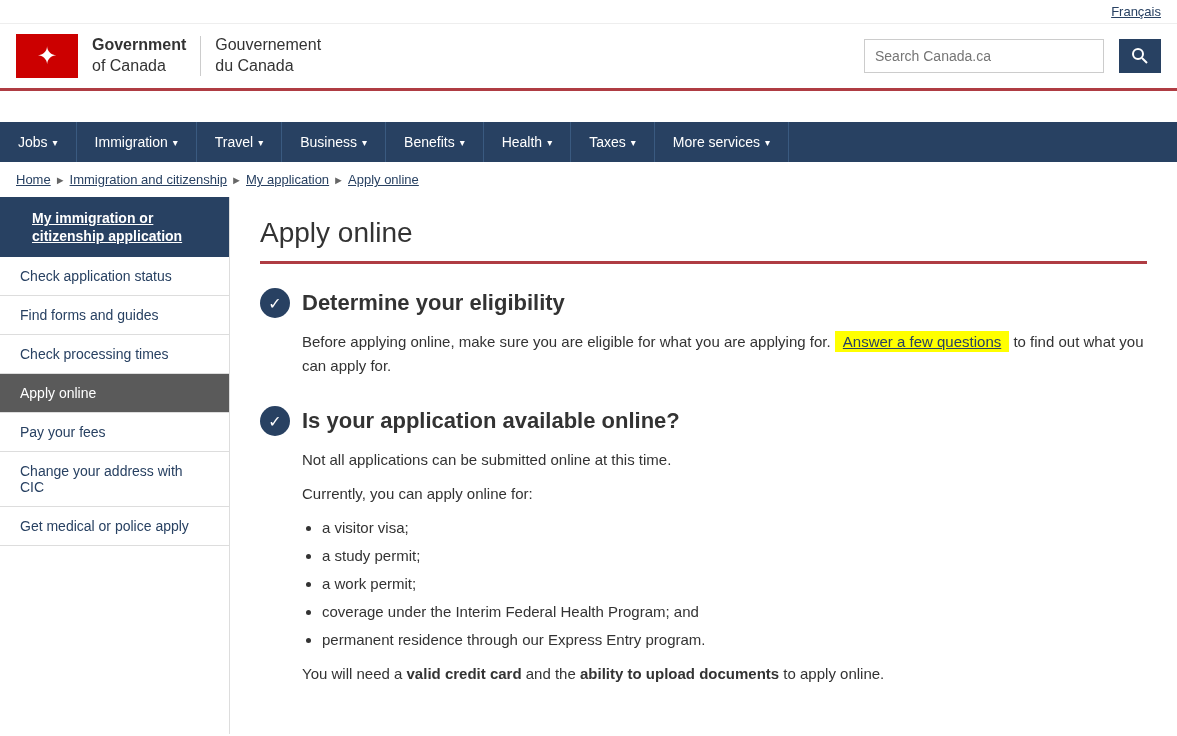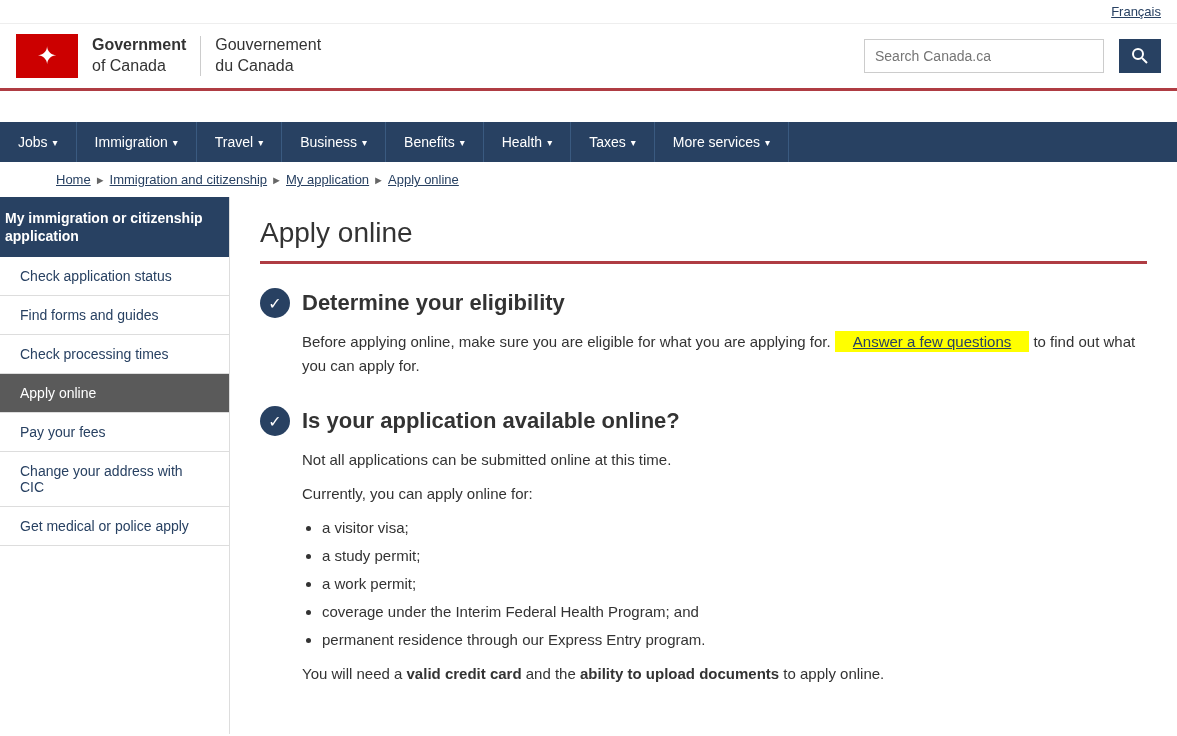--- a/index.html
+++ b/index.html
@@ -117,44 +117,44 @@
     .nav-arrow { font-size: 10px; }
 
     
     .breadcrumb {
       padding: 10px 16px;
       font-size: 13px;
       display: flex;
       align-items: center;
       gap: 4px;
       flex-wrap: wrap;
-      margin-left: 40px;
     }
     .breadcrumb a { color: #284162; text-decoration: underline; }
     .breadcrumb .sep { color: #666; font-size: 11px; }
 
     
     .main-layout {
       display: flex;
       min-height: 500px;
     }
 
     
     .sidebar {
       width: 230px;
       min-width: 230px;
       border-right: 1px solid #ddd;
     }
     .sidebar-header {
       background: #284162;
       color: #fff;
-      padding: 12px 5px;
+      padding: 12px 32px;
       font-size: 14px;
       font-weight: bold;
       line-height: 1.3;
+      text-decoration: underline;
     }
     .sidebar-item {
       border-bottom: 1px solid #ddd;
       padding: 11px 20px;
       font-size: 14px;
       color: #284162;
       cursor: pointer;
       text-decoration: none;
       display: block;
     }
@@ -211,21 +211,21 @@
       padding-left: 42px;
       font-size: 15px;
       line-height: 1.6;
     }
     .section-body p { margin-bottom: 10px; }
     .section-body a {
       color: #284162;
       text-decoration: underline;
       border: 2px solid #ff0;
       background: #ff0;
-      padding: 0 16px;
+      padding: 0 6px;
     }
     .section-body ul {
       margin-left: 20px;
       margin-bottom: 10px;
     }
     .section-body ul li { margin-bottom: 4px; }
     .section-body strong { font-weight: bold; }
   </style>
 </head>
 <body>

